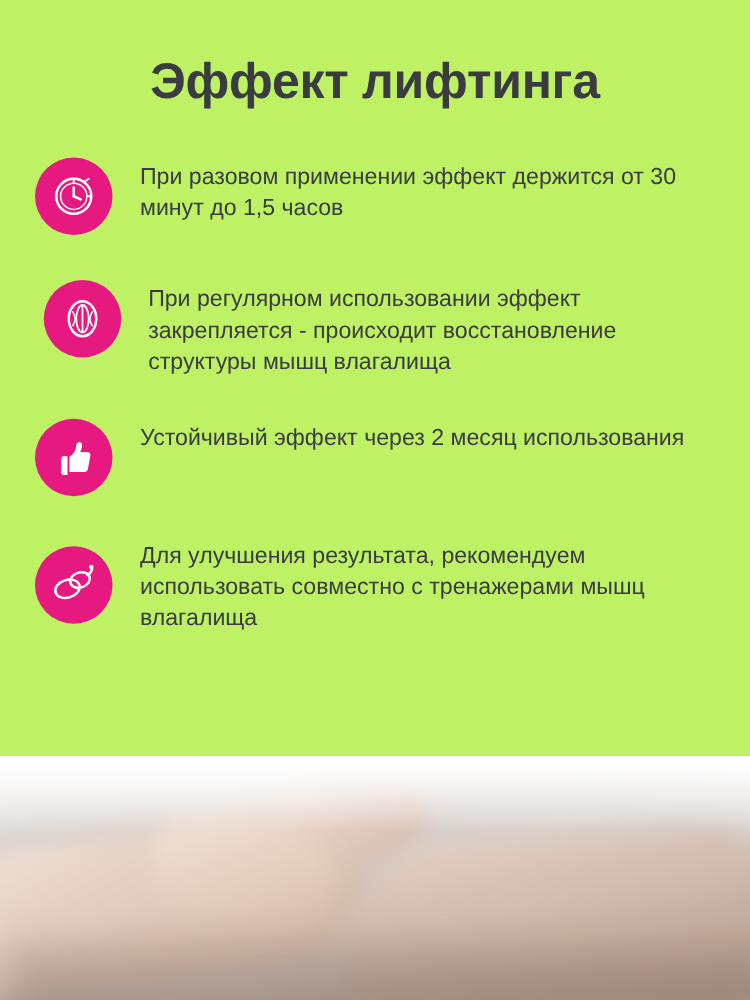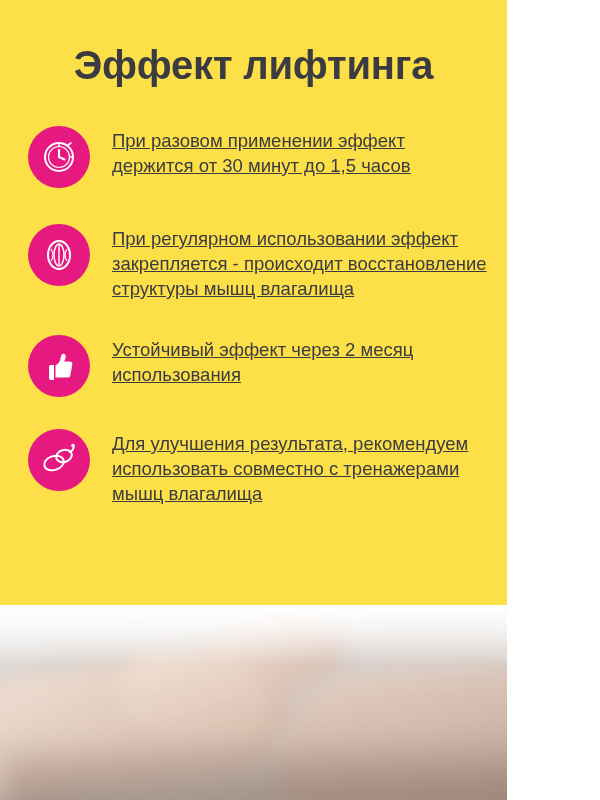--- a/index.html
+++ b/index.html
@@ -10,23 +10,23 @@
     width: 600px;
     height: 800px;
     background: #ffffff;
     font-family: "Liberation Sans", sans-serif;
     overflow: hidden;
     position: relative;
   }
 
   .page {
     position: relative;
-    width: 507px;
+    width: 600px;
     height: 800px;
-    background: #fde047;
+    background: #bef264;
     overflow: hidden;
   }
 
   
   .title-block {
     padding-top: 42px;
     text-align: center;
   }
   .title-line {
     font-size: 40px;
@@ -41,21 +41,21 @@
     position: relative;
     margin-top: 36px;
     padding-left: 28px;
     padding-right: 20px;
   }
   .benefit {
     display: flex;
     align-items: flex-start;
     margin-bottom: 30px;
   }
-  .benefit:last-child { margin-bottom: 0; }
+  .benefit:last-child { margin-bottom: 0; align-items: center; }
 
   .badge {
     flex: 0 0 auto;
     width: 62px;
     height: 62px;
     border-radius: 50%;
     background: #e5197f;
     display: flex;
     align-items: center;
     justify-content: center;
@@ -63,21 +63,20 @@
   }
   .badge svg { display: block; }
 
   .benefit-text {
     margin-left: 22px;
     font-size: 18.5px;
     line-height: 25px;
     color: #3b3b42;
     padding-top: 4px;
     max-width: 455px;
-    text-decoration: underline;
   }
 
   
   .row-1 { margin-top: 0px; }
   .row-2 { margin-top: 34px; justify-content: center; }
   .row-3 { margin-top: 32px; }
   .row-4 { margin-top: 30px; }
 
   
   .photo {

